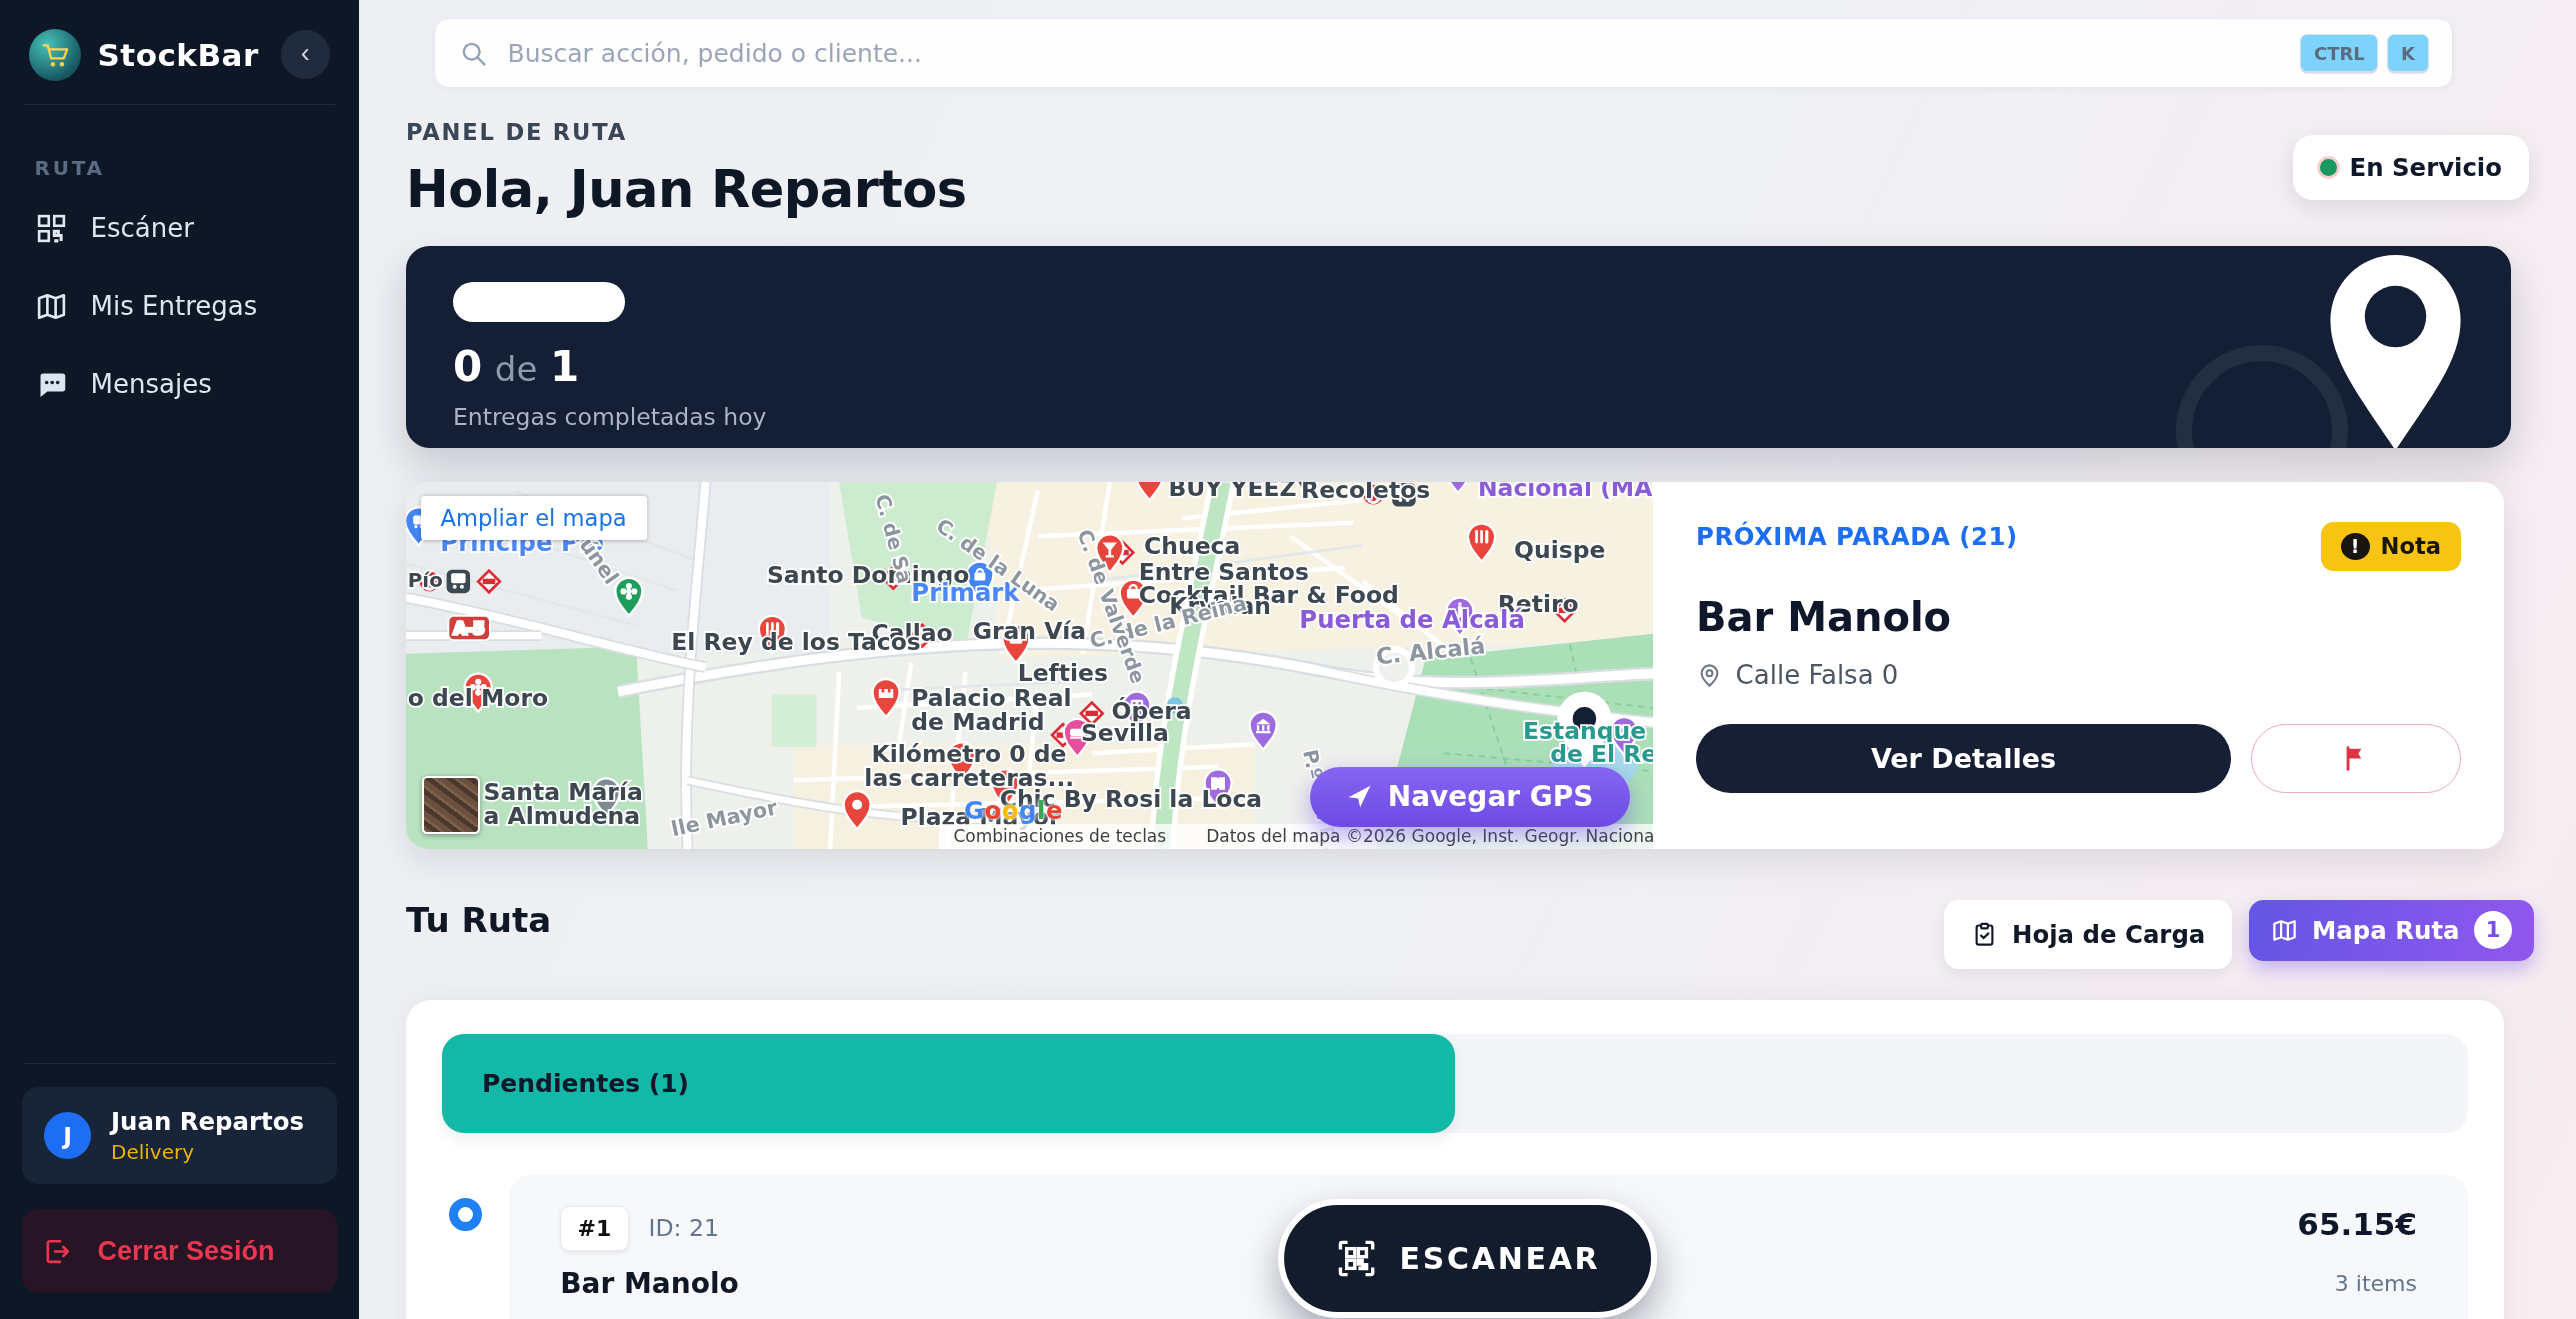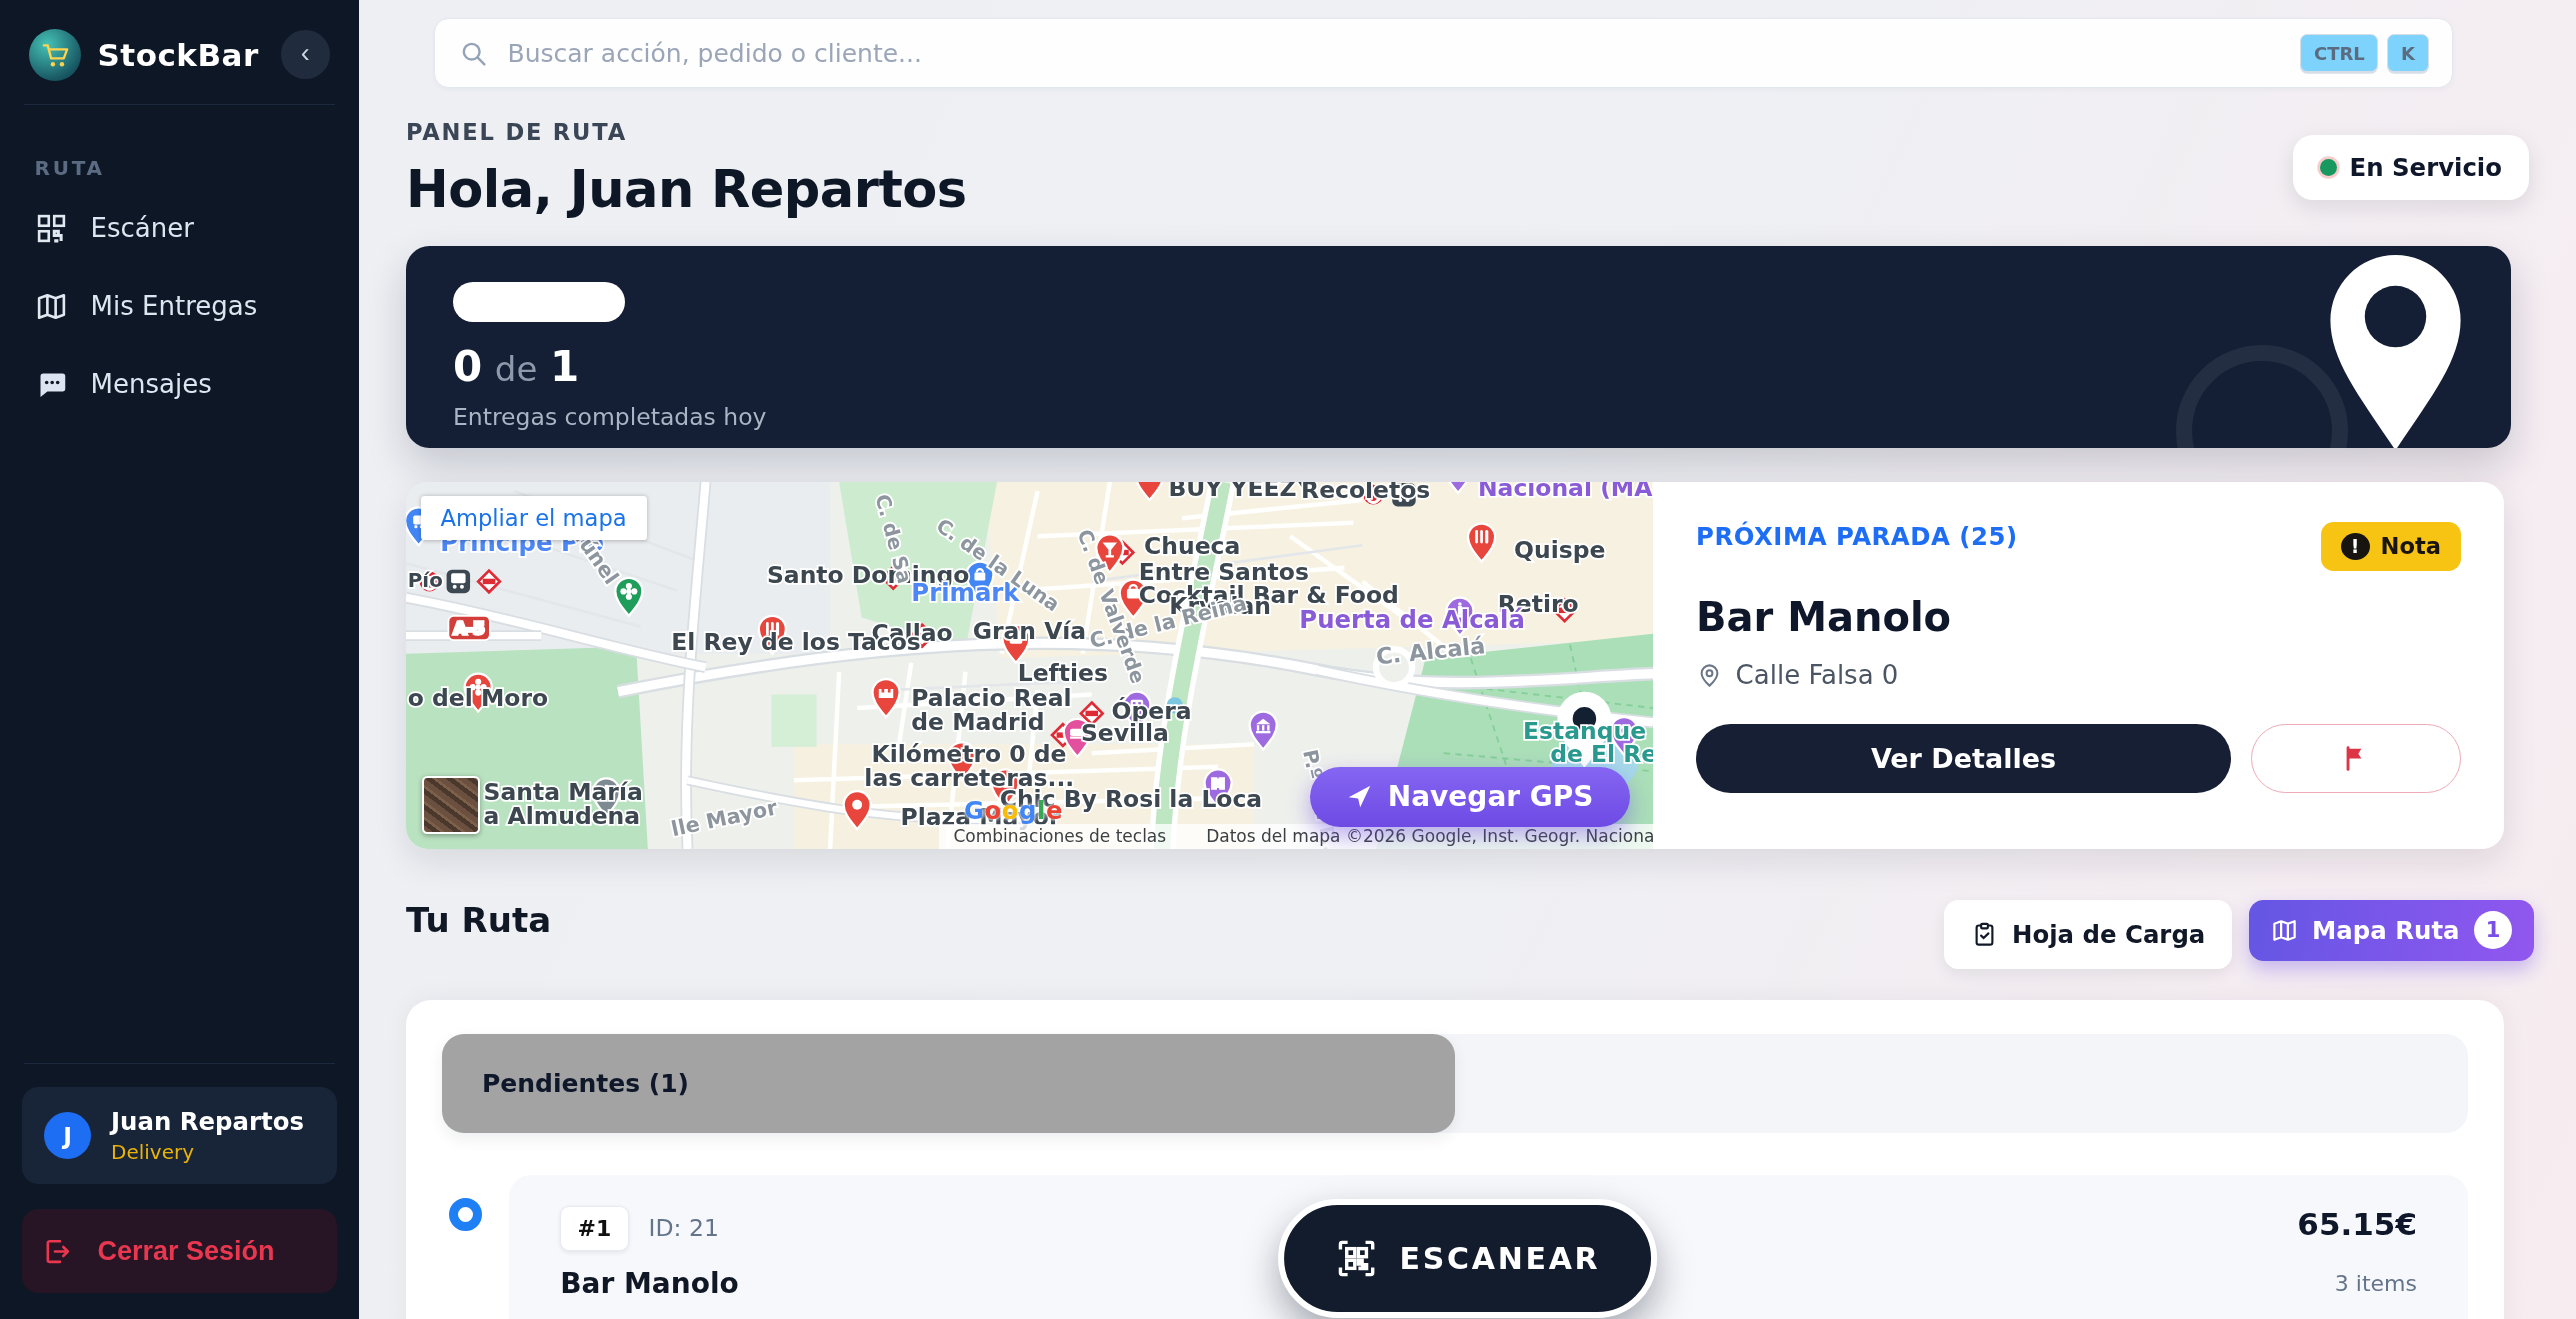--- a/index.html
+++ b/index.html
@@ -117,21 +117,21 @@
   .btn-maproute{height:61px;border:none;border-radius:14.5px;display:flex;align-items:center;gap:14.5px;padding:0 22px;
                 background:linear-gradient(100deg,#6456e4,#9157ef);color:#fff;font-size:24.4px;font-weight:800;
                 cursor:pointer;font-family:inherit;box-shadow:0 9px 20px rgba(110,74,228,.35);}
   .mr-badge{width:38px;height:38px;border-radius:50%;background:#fff;color:#7a4fe8;font-size:21px;font-weight:800;
             display:flex;align-items:center;justify-content:center;}
 
   
   .list-card{margin:31px 72px 0 47px;background:#fff;border-radius:25px 25px 0 0;padding:34px 36px;height:352px;
              box-shadow:0 -1.8px 27px rgba(15,23,42,.05);}
   .tabbar{position:relative;background:#f3f5f8;border-radius:22px;height:99px;display:flex;align-items:stretch;}
-  .tab-active{width:50%;background:#a3a3a3;border-radius:22px;box-shadow:0 5.4px 14.5px rgba(15,23,42,.07);
+  .tab-active{width:50%;background:#14b8a6;border-radius:22px;box-shadow:0 5.4px 14.5px rgba(15,23,42,.07);
               display:flex;align-items:center;padding:0 40px;font-size:25px;font-weight:800;color:#0f172a;cursor:pointer;}
   .tab-idle{display:flex;align-items:center;padding:0 33px;font-size:25px;font-weight:700;color:#64748b;cursor:pointer;}
   .order-row{display:flex;margin-top:42px;}
   .ring{width:33px;height:33px;border-radius:50%;border:9px solid #1f7ff5;background:#fff;margin:23.5px 27px 0 7.2px;flex:0 0 33px;}
   .order-card{flex:1;background:#f7f8fb;border-radius:22px;padding:31px 51px 27px;}
   .oc-top{display:flex;justify-content:space-between;align-items:flex-start;}
   .oc-idwrap{display:flex;align-items:center;gap:20px;}
   .pos-badge{background:#fff;border:1.4px solid #e7eaf0;border-radius:9px;padding:9px 16.3px;font-size:22px;
              font-weight:800;color:#111;box-shadow:0 1.8px 4.5px rgba(15,23,42,.08);}
   .oc-id{font-size:23.5px;color:#64748b;}
@@ -580,21 +580,21 @@
         <button class="gps-btn">
           <svg width="27" height="27" viewBox="0 0 20 20">
             <path d="M2 10.5 18 2 10.5 18 9 11.5Z" fill="#fff"></path>
             </svg>
           <span>Navegar GPS</span>
         </button>
       </div>
 
       <div class="next-panel">
         <div class="np-top">
-          <div class="np-eyebrow">PRÓXIMA PARADA (25)</div>
+          <div class="np-eyebrow">PRÓXIMA PARADA (21)</div>
           <div class="note-badge">
             <span class="excl black">!</span>
             <span>Nota</span>
           </div>
         </div>
         <div class="np-name">Bar Manolo</div>
         <div class="np-addr">
           <svg width="27" height="27" viewBox="0 0 24 24">
             <path d="M12 21s-7-6.2-7-11a7 7 0 1 1 14 0c0 4.8-7 11-7 11z" fill="none" stroke="#6b7687" stroke-width="1.8"></path>
             <circle cx="12" cy="10" r="2.6" fill="none" stroke="#6b7687" stroke-width="1.8"></circle>

